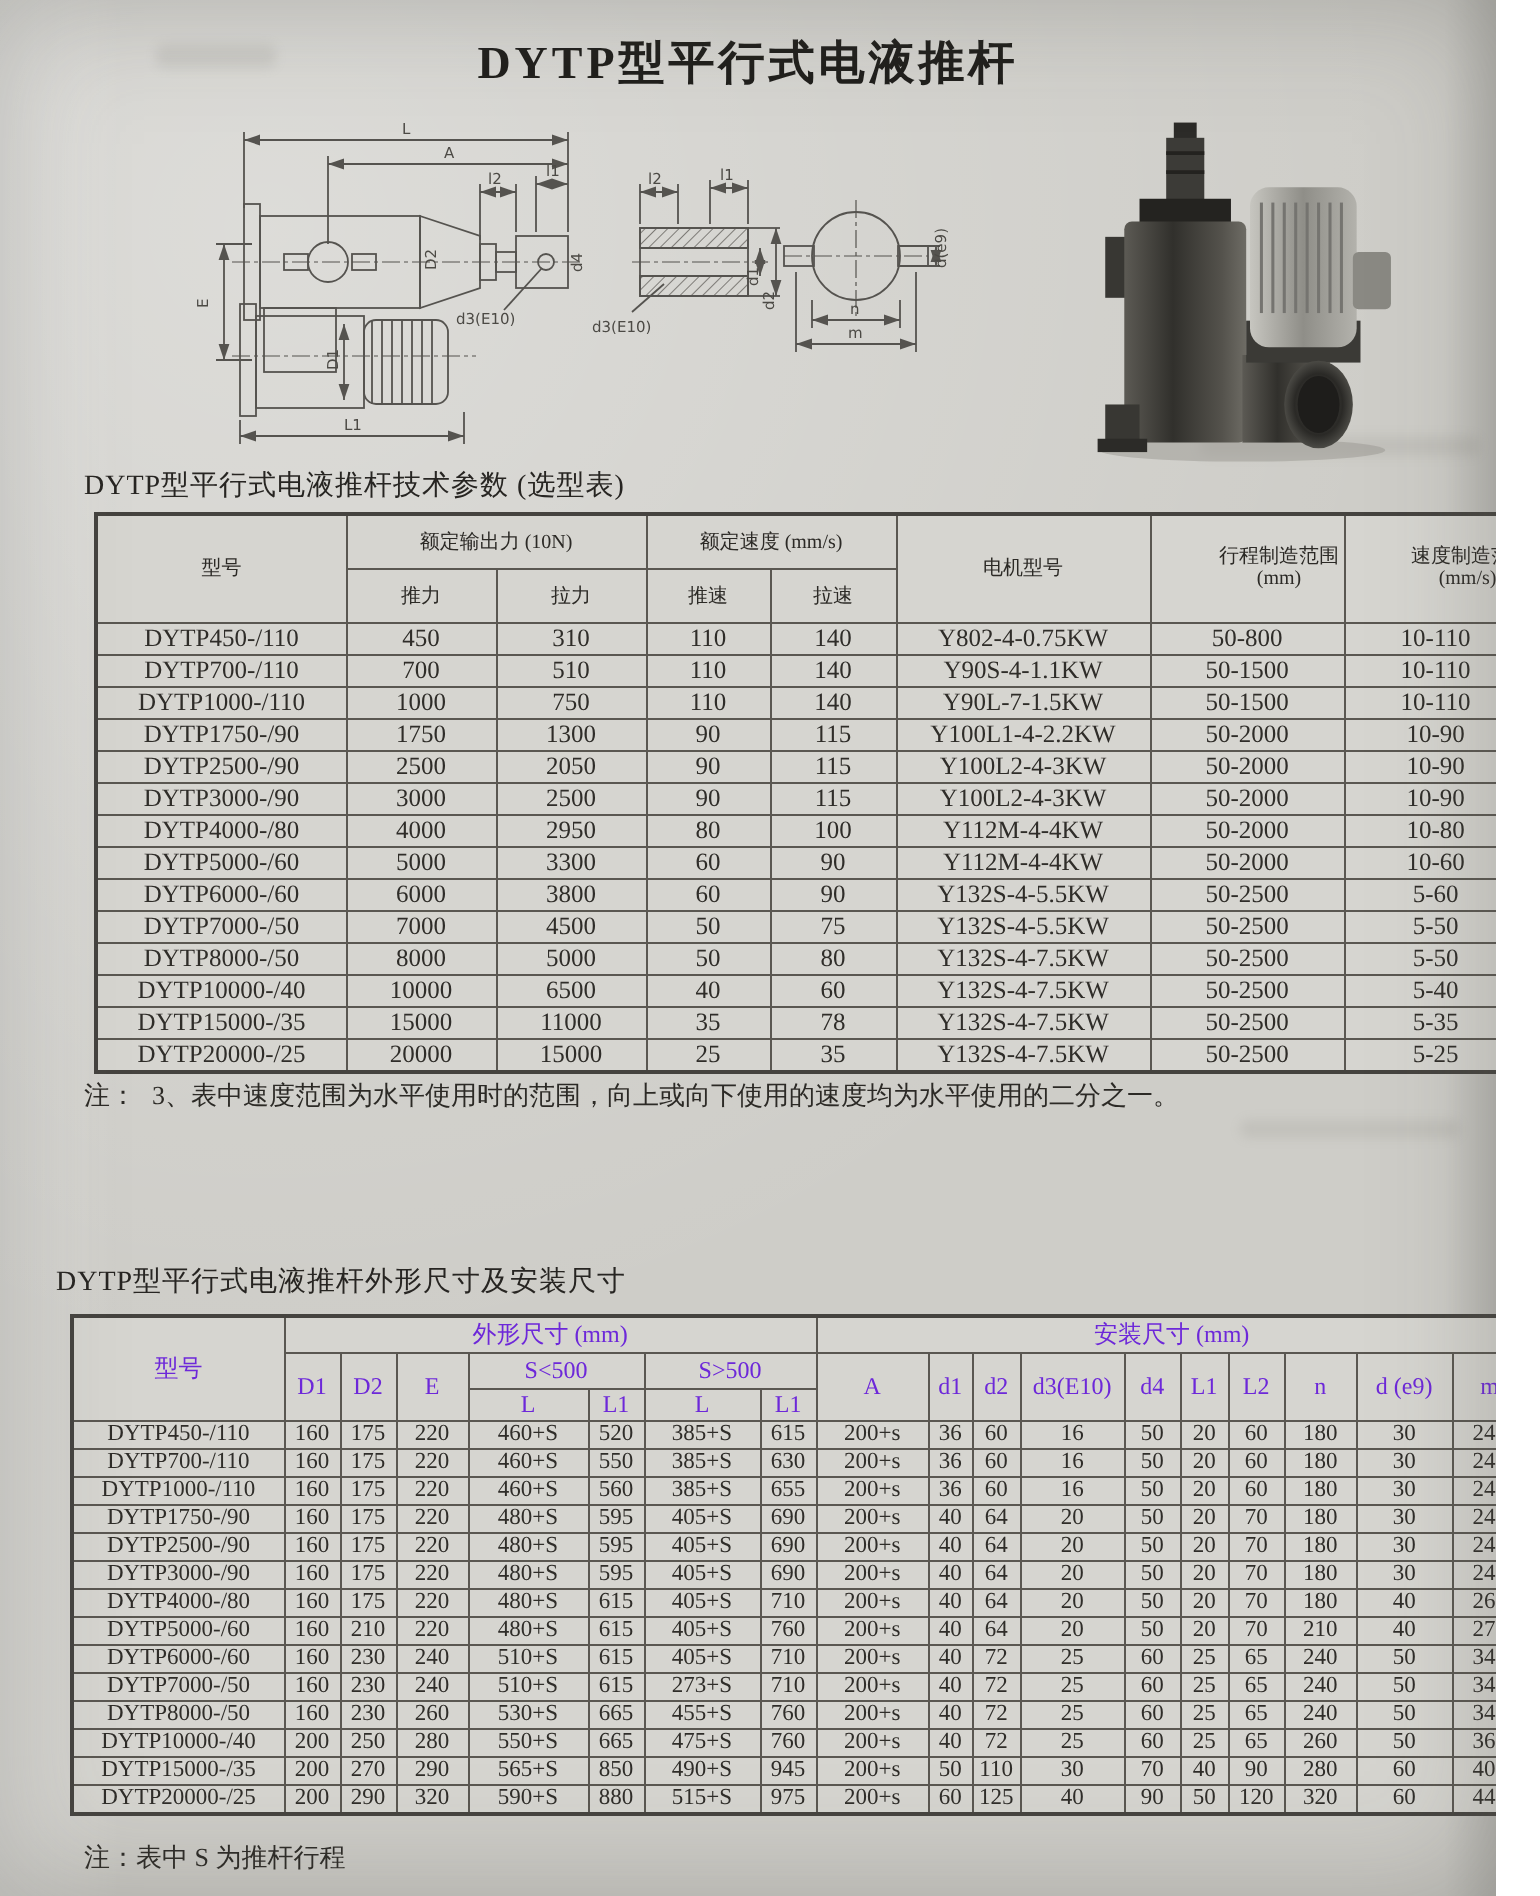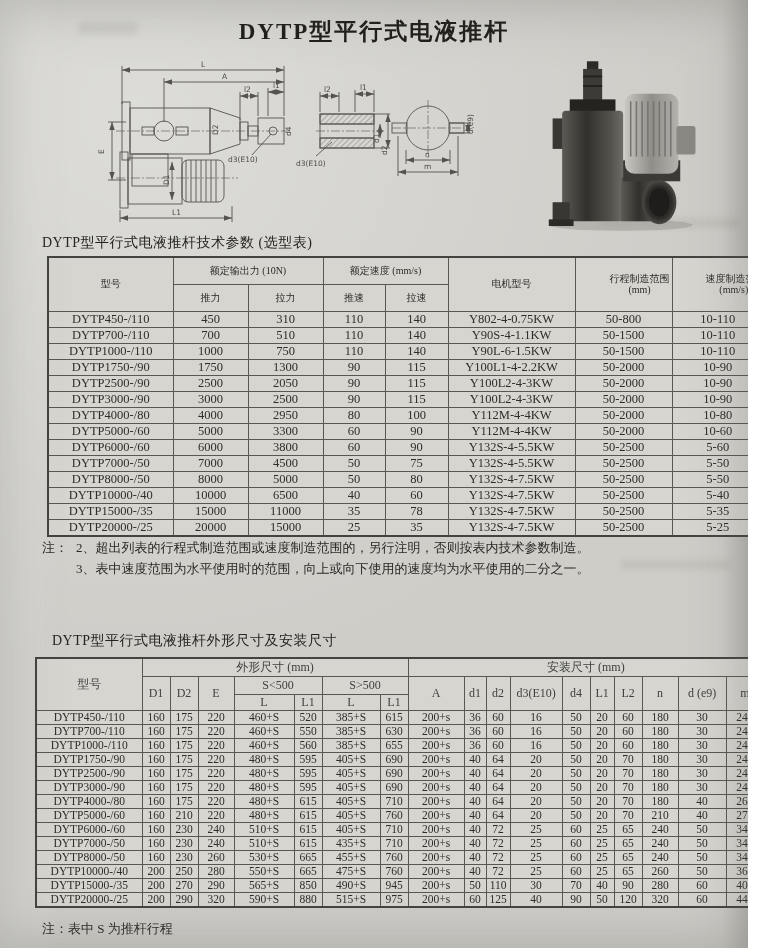--- a/index.html
+++ b/index.html
@@ -31,21 +31,21 @@
   th,td{border:1px solid #5a5751; text-align:center; vertical-align:middle;
         padding:0 1px; white-space:nowrap; overflow:hidden; font-weight:normal;}
   .tbl{border:2px solid #45433f;}
   
   .spec-tbl{position:absolute; left:47px; top:256px; width:716px;}
   .spec-tbl th{font-size:10px; color:#2c2a26;}
   .spec-tbl thead tr{height:27px;}
   .spec-tbl td{font-size:12.5px; height:15px; line-height:15px;}
   
   .dim-tbl{position:absolute; left:35px; top:657px; width:728px;}
-  .dim-tbl th{font-size:12px; color:#404040;}
+  .dim-tbl th{font-size:12px; color:#6d28d9;}
   .dim-tbl thead tr.r1{height:18px;} .dim-tbl thead tr.r2{height:18px;} .dim-tbl thead tr.r3{height:14px;}
   .dim-tbl td{font-size:11.5px; height:13px; line-height:13px;}
   .unit-line{display:block; line-height:1.15;margin-left:32px;}
   
   .notes{position:absolute; left:42px; top:538px; width:694px; font-size:13px; line-height:1.6;
          display:grid; grid-template-columns:34px 1fr; color:#2c2a26;}
   .notes .lbl{grid-column:1;}
   .notes .items{grid-column:2;}
   .note-item{padding-left:2em; text-indent:-2em;}
   .note-item.first{padding-left:0; text-indent:0;}
@@ -281,21 +281,21 @@
           <td>Y90S-4-1.1KW</td>
           <td>50-1500</td>
           <td>10-110</td>
         </tr>
         <tr>
           <td>DYTP1000-/110</td>
           <td>1000</td>
           <td>750</td>
           <td>110</td>
           <td>140</td>
-          <td>Y90L-6-1.5KW</td>
+          <td>Y90L-7-1.5KW</td>
           <td>50-1500</td>
           <td>10-110</td>
         </tr>
         <tr>
           <td>DYTP1750-/90</td>
           <td>1750</td>
           <td>1300</td>
           <td>90</td>
           <td>115</td>
           <td>Y100L1-4-2.2KW</td>
@@ -401,26 +401,25 @@
           <td>Y132S-4-7.5KW</td>
           <td>50-2500</td>
           <td>5-25</td>
         </tr>
       </tbody>
   </table>
 
   <div class="notes">
     <span class="lbl">注：</span>
     <div class="items">
-      <div class="note-item">2、超出列表的行程式制造范围或速度制造范围的，另行注明，否则按表内技术参数制造。</div>
       <div class="note-item">3、表中速度范围为水平使用时的范围，向上或向下使用的速度均为水平使用的二分之一。</div>
     </div>
   </div>
 
-  <div class="sec-heading" style="left:52px; top:632px;">DYTP型平行式电液推杆外形尺寸及安装尺寸</div>
+  <div class="sec-heading" style="left:28px; top:632px;">DYTP型平行式电液推杆外形尺寸及安装尺寸</div>
 
   <table class="tbl dim-tbl">
     <colgroup>
       <col style="width:106px">
         <col style="width:28px">
         <col style="width:28px">
         <col style="width:36px">
       <col style="width:60px">
         <col style="width:28px">
         <col style="width:58px">
@@ -647,21 +646,21 @@
           <td>50</td>
           <td>340</td>
         </tr>
         <tr>
           <td>DYTP7000-/50</td>
           <td>160</td>
           <td>230</td>
           <td>240</td>
           <td>510+S</td>
           <td>615</td>
-          <td>435+S</td>
+          <td>273+S</td>
           <td>710</td>
           <td>200+s</td>
           <td>40</td>
           <td>72</td>
           <td>25</td>
           <td>60</td>
           <td>25</td>
           <td>65</td>
           <td>240</td>
           <td>50</td>

